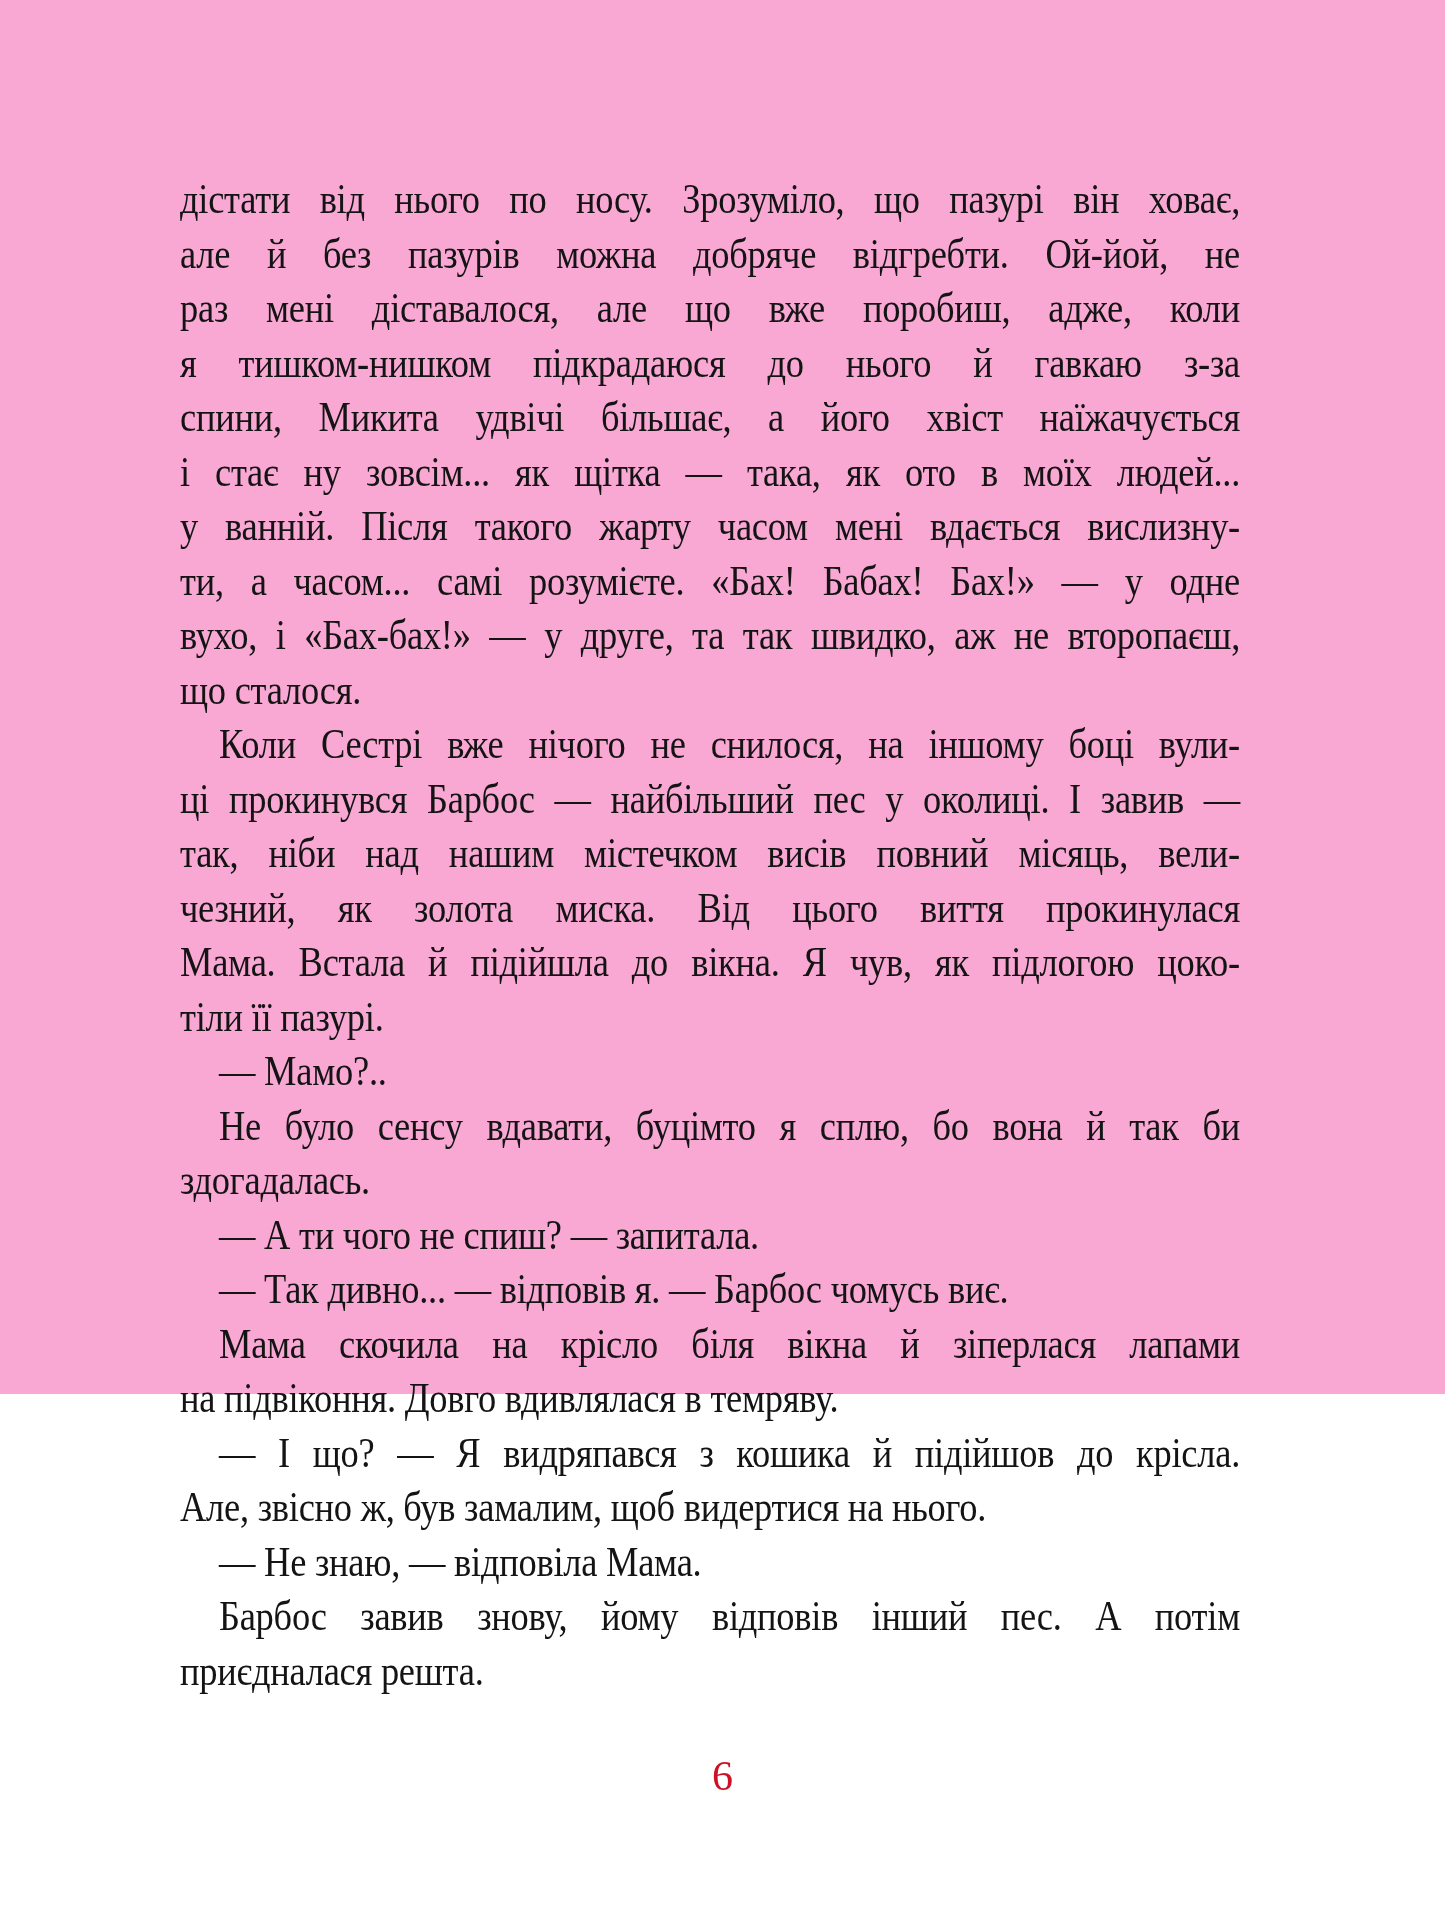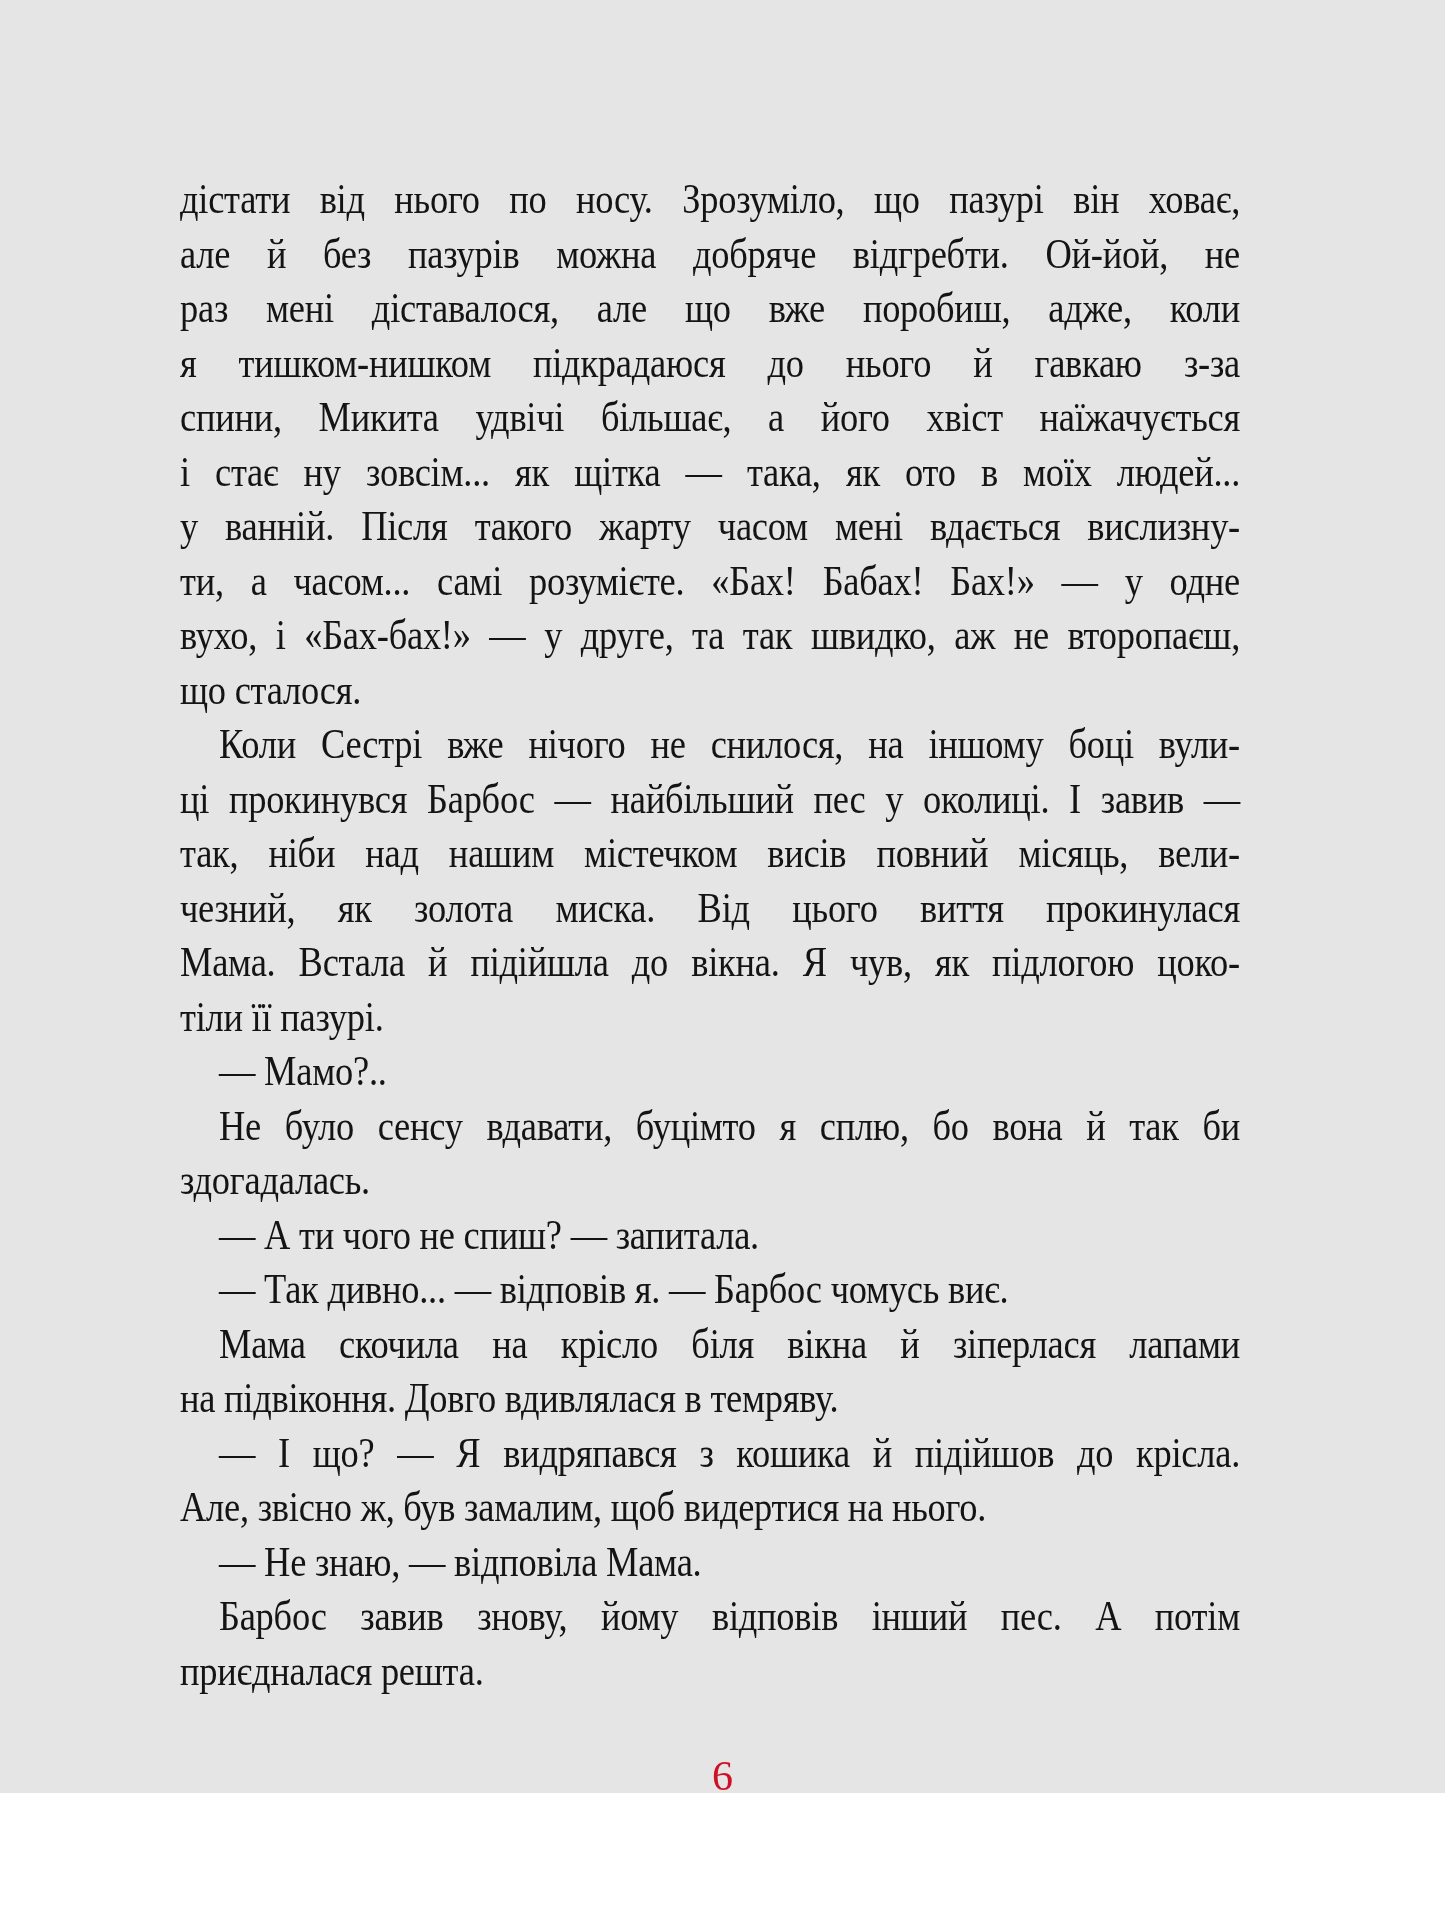--- a/index.html
+++ b/index.html
@@ -7,22 +7,22 @@
     padding: 0;
     background: #ffffff;
     width: 1445px;
     height: 1915px;
     overflow: hidden;
     font-family: "Liberation Serif", serif;
   }
   .book-page {
     position: relative;
     width: 1445px;
-    height: 1793px;
-    background: #e5e5e5;
+    height: 1394px;
+    background: #f9a8d4;
   }
   .text-block {
     position: absolute;
     left: 180px;
     top: 172px;
     width: 1250px;
     transform: scaleX(0.848);
     transform-origin: 0 0;
     color: #141414;
     font-size: 43px;

